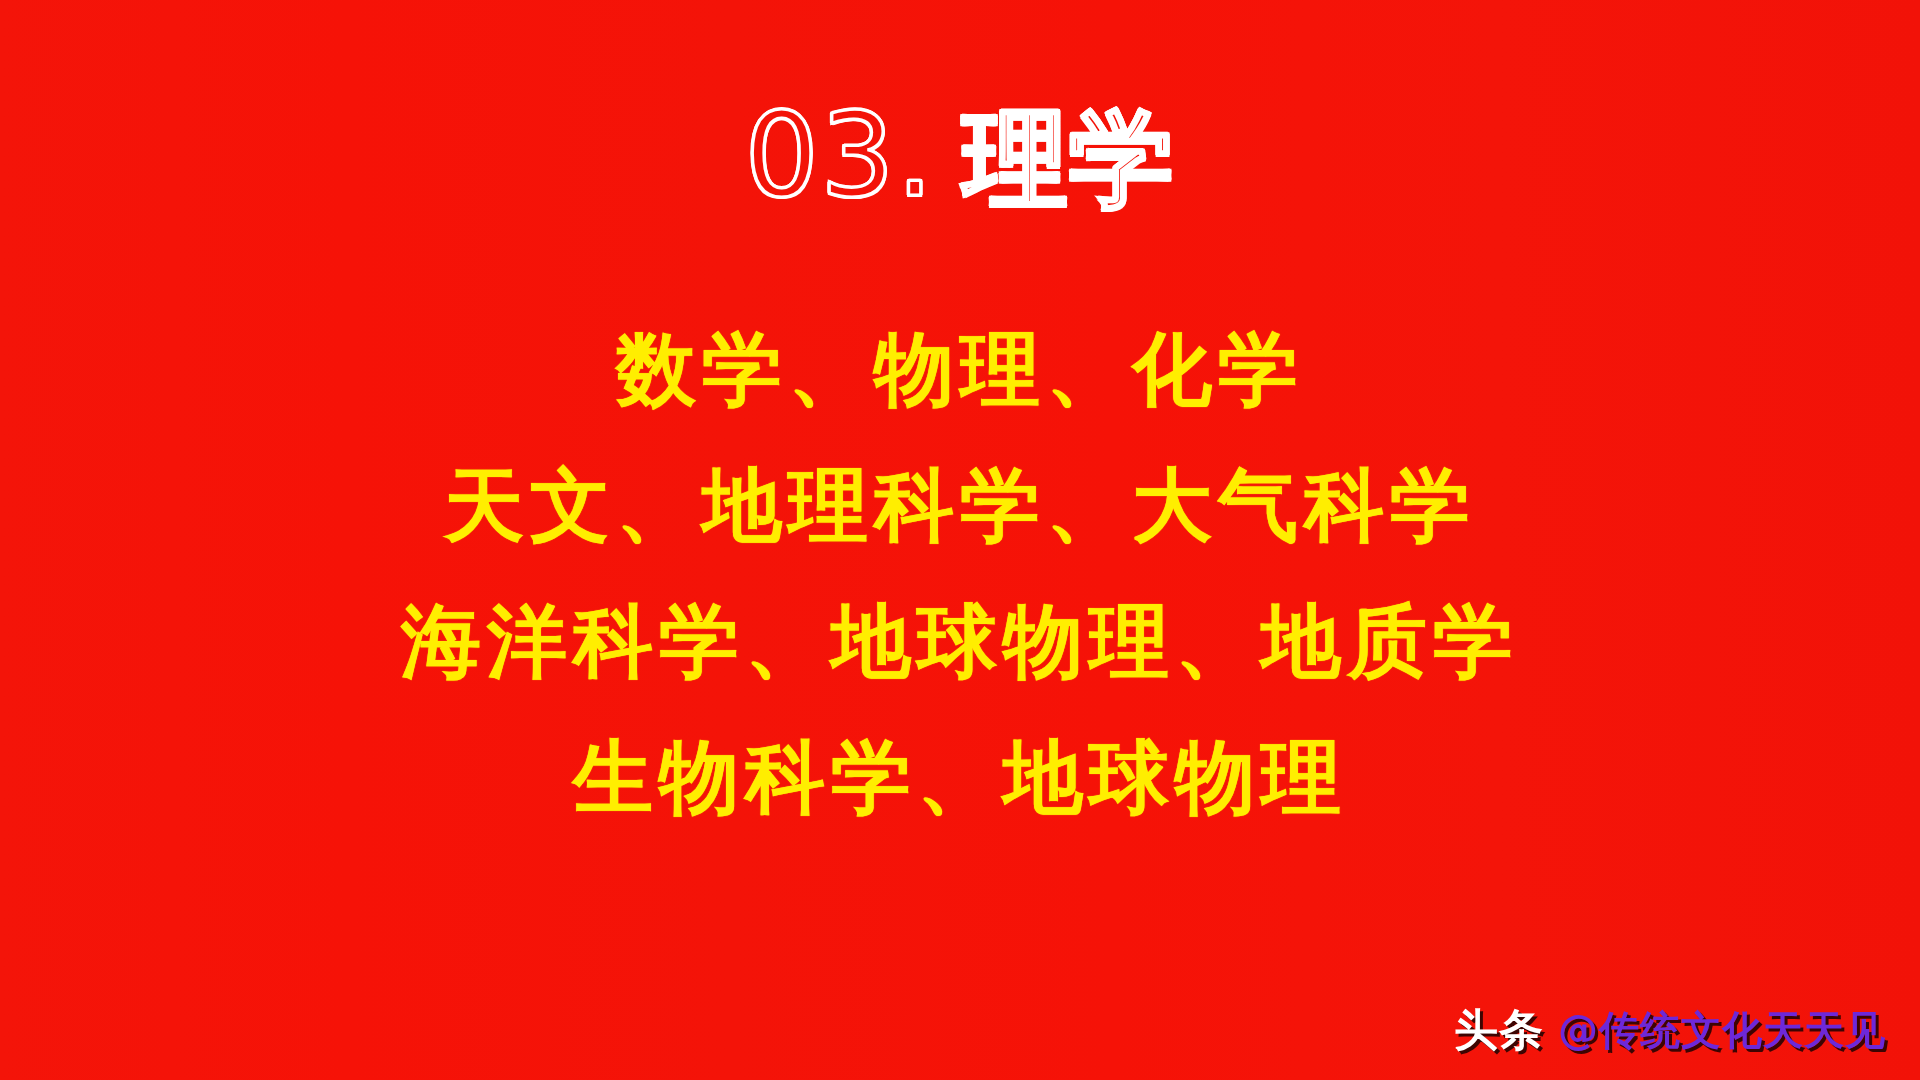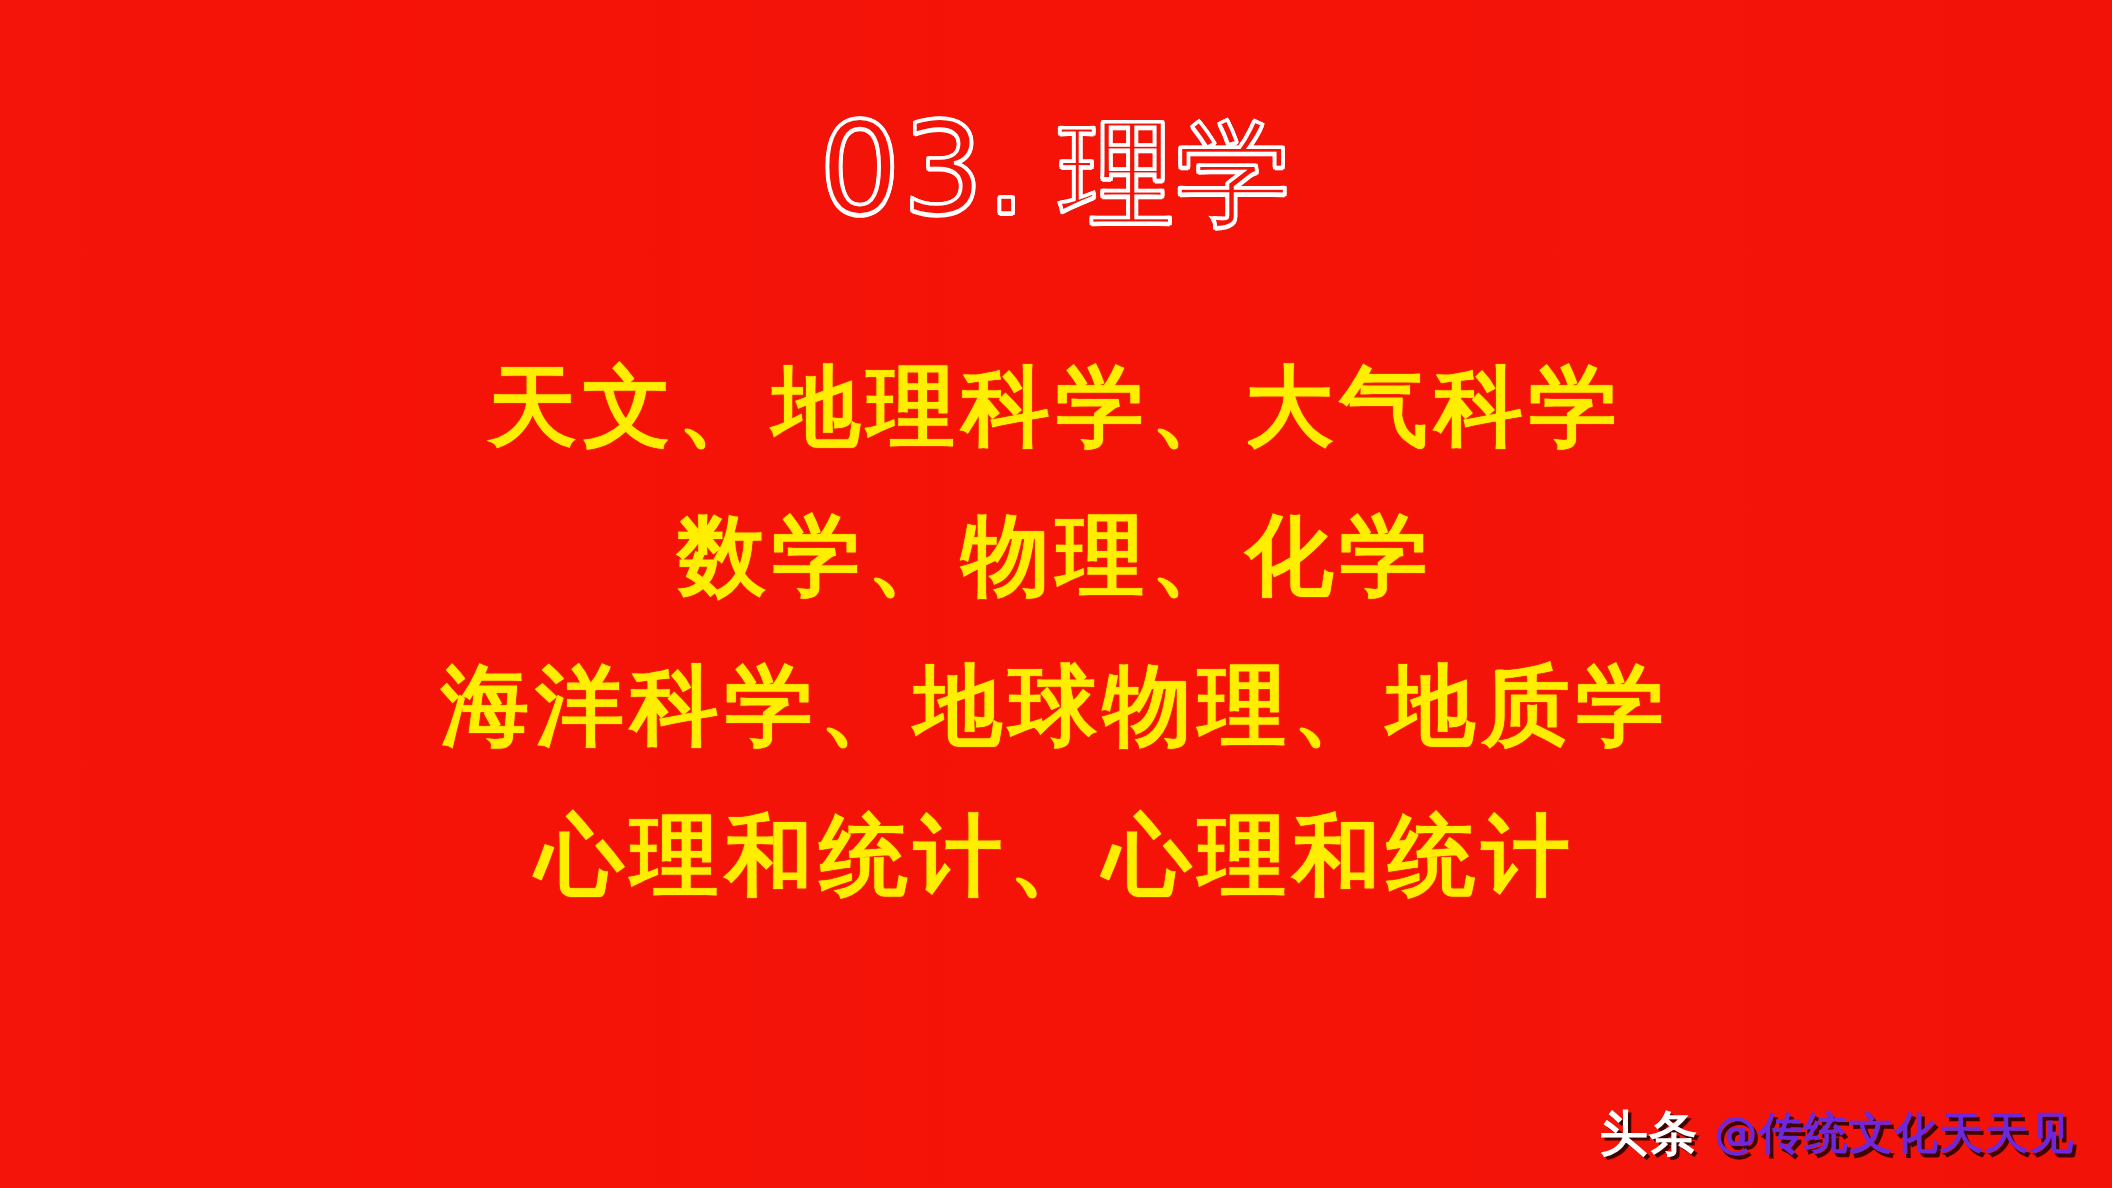--- a/index.html
+++ b/index.html
@@ -46,21 +46,21 @@
        1.5px -1.5px 0 #ffffff, -1.5px -1.5px 0 #ffffff;
     white-space: nowrap;
   }
   .title .num {
     font-family: "DejaVu Sans", "Liberation Sans", sans-serif;
     font-size: 116px;
     letter-spacing: 2px;
   }
   .title .cn {
     font-family: "DejaVu Sans", "Liberation Sans", sans-serif;
-    font-weight: normal;
+    font-weight: bold;
     font-size: 104px;
     letter-spacing: 2px;
     margin-left: 28px;
   }
   
   .body-block {
     position: absolute;
     top: 330px;
     left: 0;
     width: 100%;
@@ -111,24 +111,24 @@
 
 <div id="slide">
 
   <div class="bg"></div>
 
   <div class="title-wrap">
     <div class="title"><span class="num">03.</span><span class="cn">理学</span></div>
   </div>
 
   <div class="body-block">
+    <div class="line line-1">数学、物理、化学</div>
     <div class="line line-2">天文、地理科学、大气科学</div>
-    <div class="line line-1">数学、物理、化学</div>
     <div class="line line-3">海洋科学、地球物理、地质学</div>
-    <div class="line line-4">心理和统计、心理和统计</div>
+    <div class="line line-4">生物科学、地球物理</div>
   </div>
 
   <div class="watermark">
     <span class="wm-brand">头条</span>
     <span class="wm-handle">@传统文化天天见</span>
   </div>
 
 </div>
 
 </body></html>

